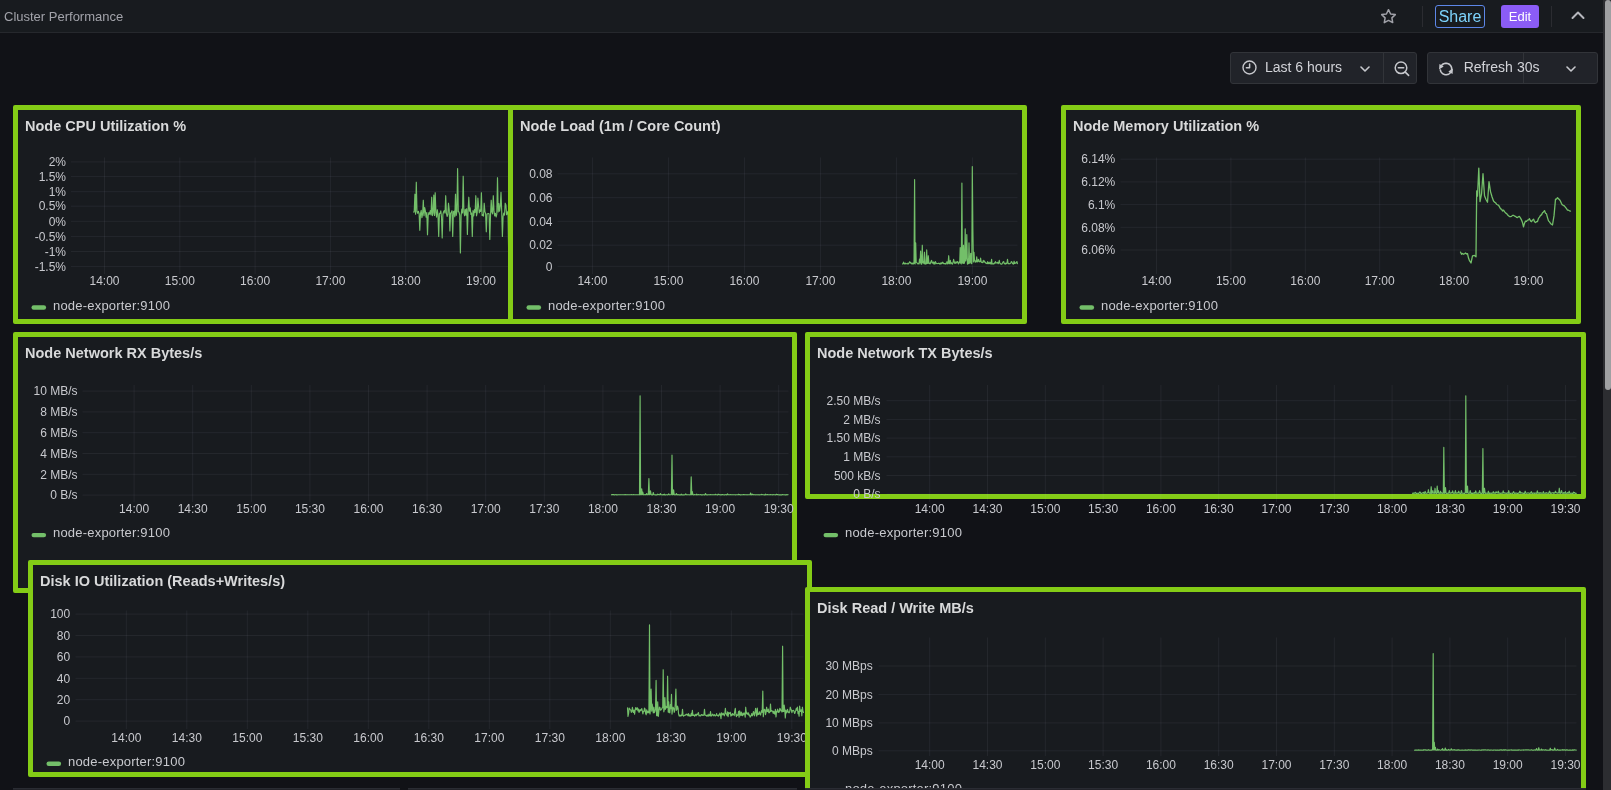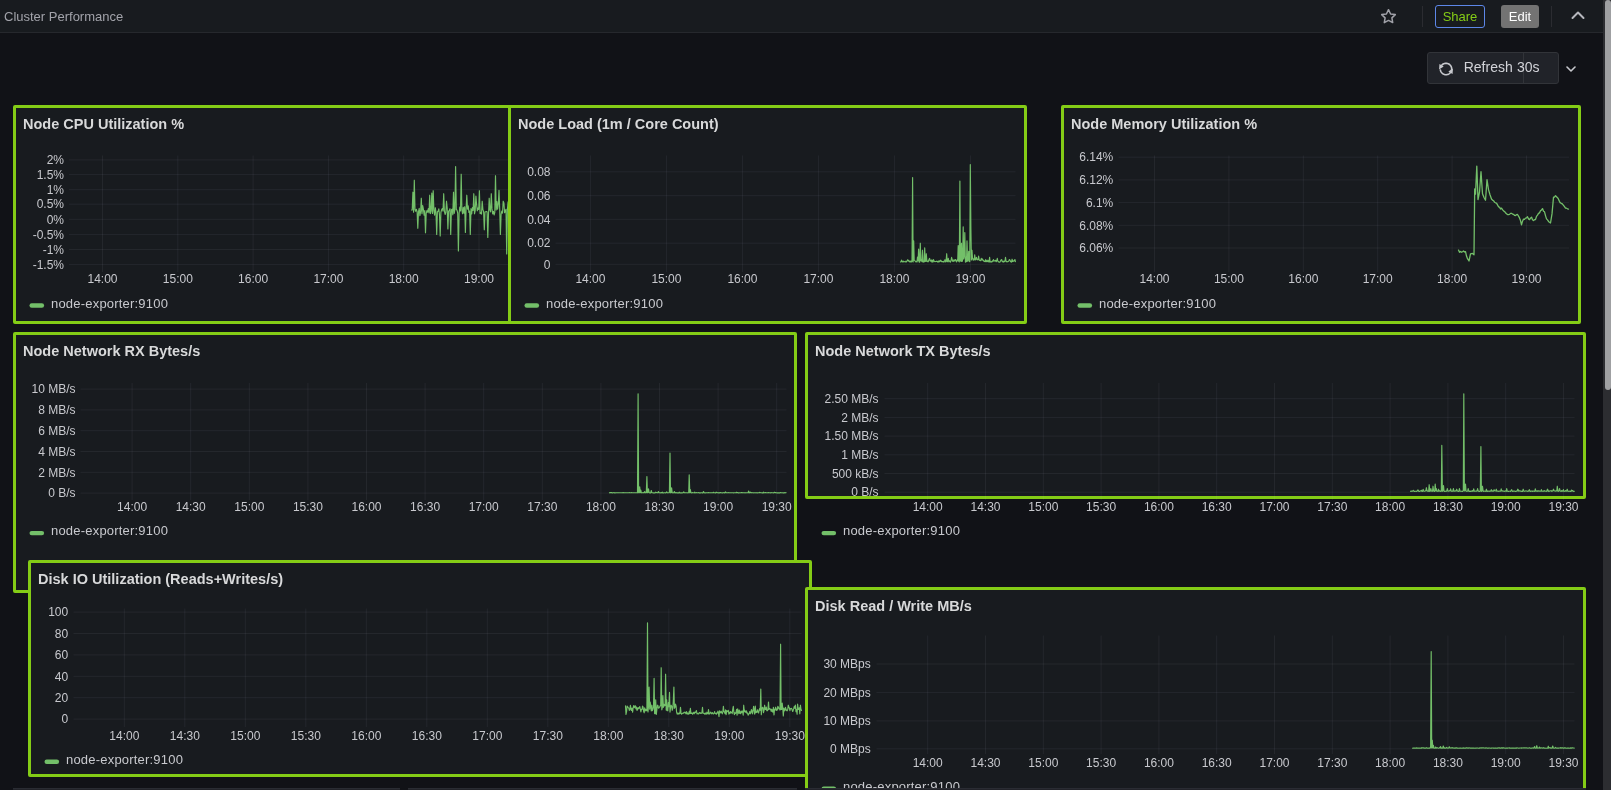--- a/index.html
+++ b/index.html
@@ -1,30 +1,30 @@
 <!DOCTYPE html>
 <html><head><meta charset="utf-8">
 <style>
 * { margin:0; padding:0; box-sizing:border-box; }
 html,body { width:1611px; height:790px; overflow:hidden; background:#111217;
   font-family:"Liberation Sans", sans-serif; }
 #page { position:relative; width:1611px; height:790px; }
-.panel { position:absolute; background:#181b1f; border:3px solid #84cc16; border-radius:2px; }
+.panel { position:absolute; background:#181b1f; border:5px solid #84cc16; border-radius:2px; }
 .ptitle { fill:#d8d9da; font-size:14.5px; font-weight:bold; font-family:"Liberation Sans",sans-serif; }
 .tick { fill:#c8c9ce; font-size:12px; font-family:"Liberation Sans",sans-serif; }
 .legend { fill:#c8c9ce; font-size:13px; letter-spacing:0.2px; font-family:"Liberation Sans",sans-serif; }
 #navbar { position:absolute; left:0; top:0; width:1611px; height:33px; background:#181b1f;
   border-bottom:1px solid #26282d; }
 #navtitle { position:absolute; left:4px; top:0; height:33px; line-height:33px; font-size:13px; color:#a2a3aa; }
 .vdiv { position:absolute; top:6px; height:21px; width:1px; background:#2b2c31; }
 .btn-share { position:absolute; left:1435px; top:4.5px; width:50px; height:23.5px;
-  border:1px solid #5d87e8; border-radius:3px; color:#84cc16; font-size:13px;
+  border:1px solid #5d87e8; border-radius:3px; color:#7dd3fc; font-size:16px;
   text-align:center; line-height:22px; }
 .btn-edit { position:absolute; left:1501px; top:4.5px; width:38px; height:23.5px;
-  background:#737373; border-radius:3px; color:#ffffff; font-size:13px;
+  background:#8b5cf6; border-radius:3px; color:#ffffff; font-size:13px;
   text-align:center; line-height:23.5px; }
 .tbtn { position:absolute; top:52px; height:31.5px; background:#212329; border:1px solid #323439;
   border-radius:3px; }
 .tlabel { position:absolute; top:0; height:29.5px; line-height:29.5px; font-size:14px; color:#d2d3d8; }
 #scrolltrack { position:absolute; left:1603px; top:0; width:8px; height:790px; background:#2c2d31; }
 #scrollthumb { position:absolute; left:1604.5px; top:0; width:6.5px; height:390px; background:#9fa0a2; border-radius:3px; }
 .nextrow { position:absolute; top:788px; height:2px; background:#222329; border-top:1px solid #2a2c33; }
 </style></head><body>
 <div id="page">
 
@@ -35,21 +35,37 @@
   </svg>
   <div class="vdiv" style="left:1422px"></div>
   <div class="btn-share">Share</div>
   <div class="btn-edit">Edit</div>
   <div class="vdiv" style="left:1551px"></div>
   <svg style="position:absolute;left:1571px;top:11px" width="14" height="9" viewBox="0 0 14 9">
     <path d="M1.5 7 L7 1.5 L12.5 7" fill="none" stroke="#b6b7bd" stroke-width="2" stroke-linecap="round" stroke-linejoin="round"></path>
   </svg>
 </div>
 
-<div class="tbtn" style="left:1427px;width:132px">
+<div class="tbtn" style="left:1229.5px;width:187.5px">
+  <svg style="position:absolute;left:11px;top:7px" width="15" height="15" viewBox="0 0 15 15">
+    <circle cx="7.5" cy="7.5" r="6.5" fill="none" stroke="#c7c8cd" stroke-width="1.4"></circle>
+    <path d="M7.6 3.9 L7.6 7.8 L4.4 7.8" fill="none" stroke="#c7c8cd" stroke-width="1.5" stroke-linecap="round" stroke-linejoin="round"></path>
+  </svg>
+  <div class="tlabel" style="left:34.5px">Last 6 hours</div>
+  <svg style="position:absolute;left:129px;top:13px" width="10" height="6" viewBox="0 0 10 6">
+    <path d="M1 1 L5 5 L9 1" fill="none" stroke="#c7c8cd" stroke-width="1.6" stroke-linecap="round" stroke-linejoin="round"></path>
+  </svg>
+  <div class="vdiv" style="left:152px;top:0;height:29.5px;background:#323439"></div>
+  <svg style="position:absolute;left:163px;top:7.5px" width="16" height="16" viewBox="0 0 16 16">
+    <circle cx="7.0" cy="6.8" r="5.8" fill="none" stroke="#c7c8cd" stroke-width="1.5"></circle>
+    <line x1="11.3" y1="11.1" x2="14.6" y2="14.4" stroke="#c7c8cd" stroke-width="1.6" stroke-linecap="round"></line>
+    <line x1="4.3" y1="6.8" x2="9.7" y2="6.8" stroke="#c7c8cd" stroke-width="1.5" stroke-linecap="round"></line>
+  </svg>
+</div>
+<div class="tbtn" style="left:1427px;width:171px">
   <svg style="position:absolute;left:10px;top:7.5px" width="16" height="16" viewBox="0 0 16 16">
     <path d="M12.94 10.85 L13.27 10.18 L13.51 9.48 L13.65 8.74 L13.70 8.00 L13.65 7.26 L13.51 6.52 L13.27 5.82 L12.94 5.15 L12.52 4.53 L12.03 3.97 L11.47 3.48 L10.85 3.06 L10.18 2.73 L9.48 2.49 L8.74 2.35 L8.00 2.30 L7.26 2.35 L6.52 2.49 L5.82 2.73 L5.15 3.06 L4.53 3.48 L3.97 3.97 L3.48 4.53 L3.06 5.15" fill="none" stroke="#c7c8cd" stroke-width="1.6" stroke-linecap="round"></path>
         <path d="M1.06 8.61 L1.42 3.04 L5.71 5.52 Z" fill="#c7c8cd"></path>
         <path d="M2.39 8.99 L2.52 9.56 L2.70 10.10 L2.94 10.63 L3.24 11.13 L3.58 11.60 L3.97 12.03 L4.40 12.42 L4.87 12.76 L5.37 13.06 L5.90 13.30 L6.44 13.48 L7.01 13.61 L7.59 13.68 L8.17 13.70 L8.74 13.65 L9.31 13.55 L9.87 13.38 L10.41 13.17 L10.92 12.89 L11.40 12.57 L11.85 12.20 L12.26 11.79 L12.62 11.34 L12.94 10.85" fill="none" stroke="#c7c8cd" stroke-width="1.6" stroke-linecap="round"></path>
         <path d="M14.94 7.39 L14.58 12.96 L10.29 10.48 Z" fill="#c7c8cd"></path>
   </svg>
   <div class="tlabel" style="left:35.7px">Refresh</div>
   <div class="vdiv" style="left:95px;top:0;height:29.5px;background:#323439"></div>
   <div class="tlabel" style="left:89px">30s</div>
   <svg style="position:absolute;left:138px;top:13px" width="10" height="6" viewBox="0 0 10 6">

